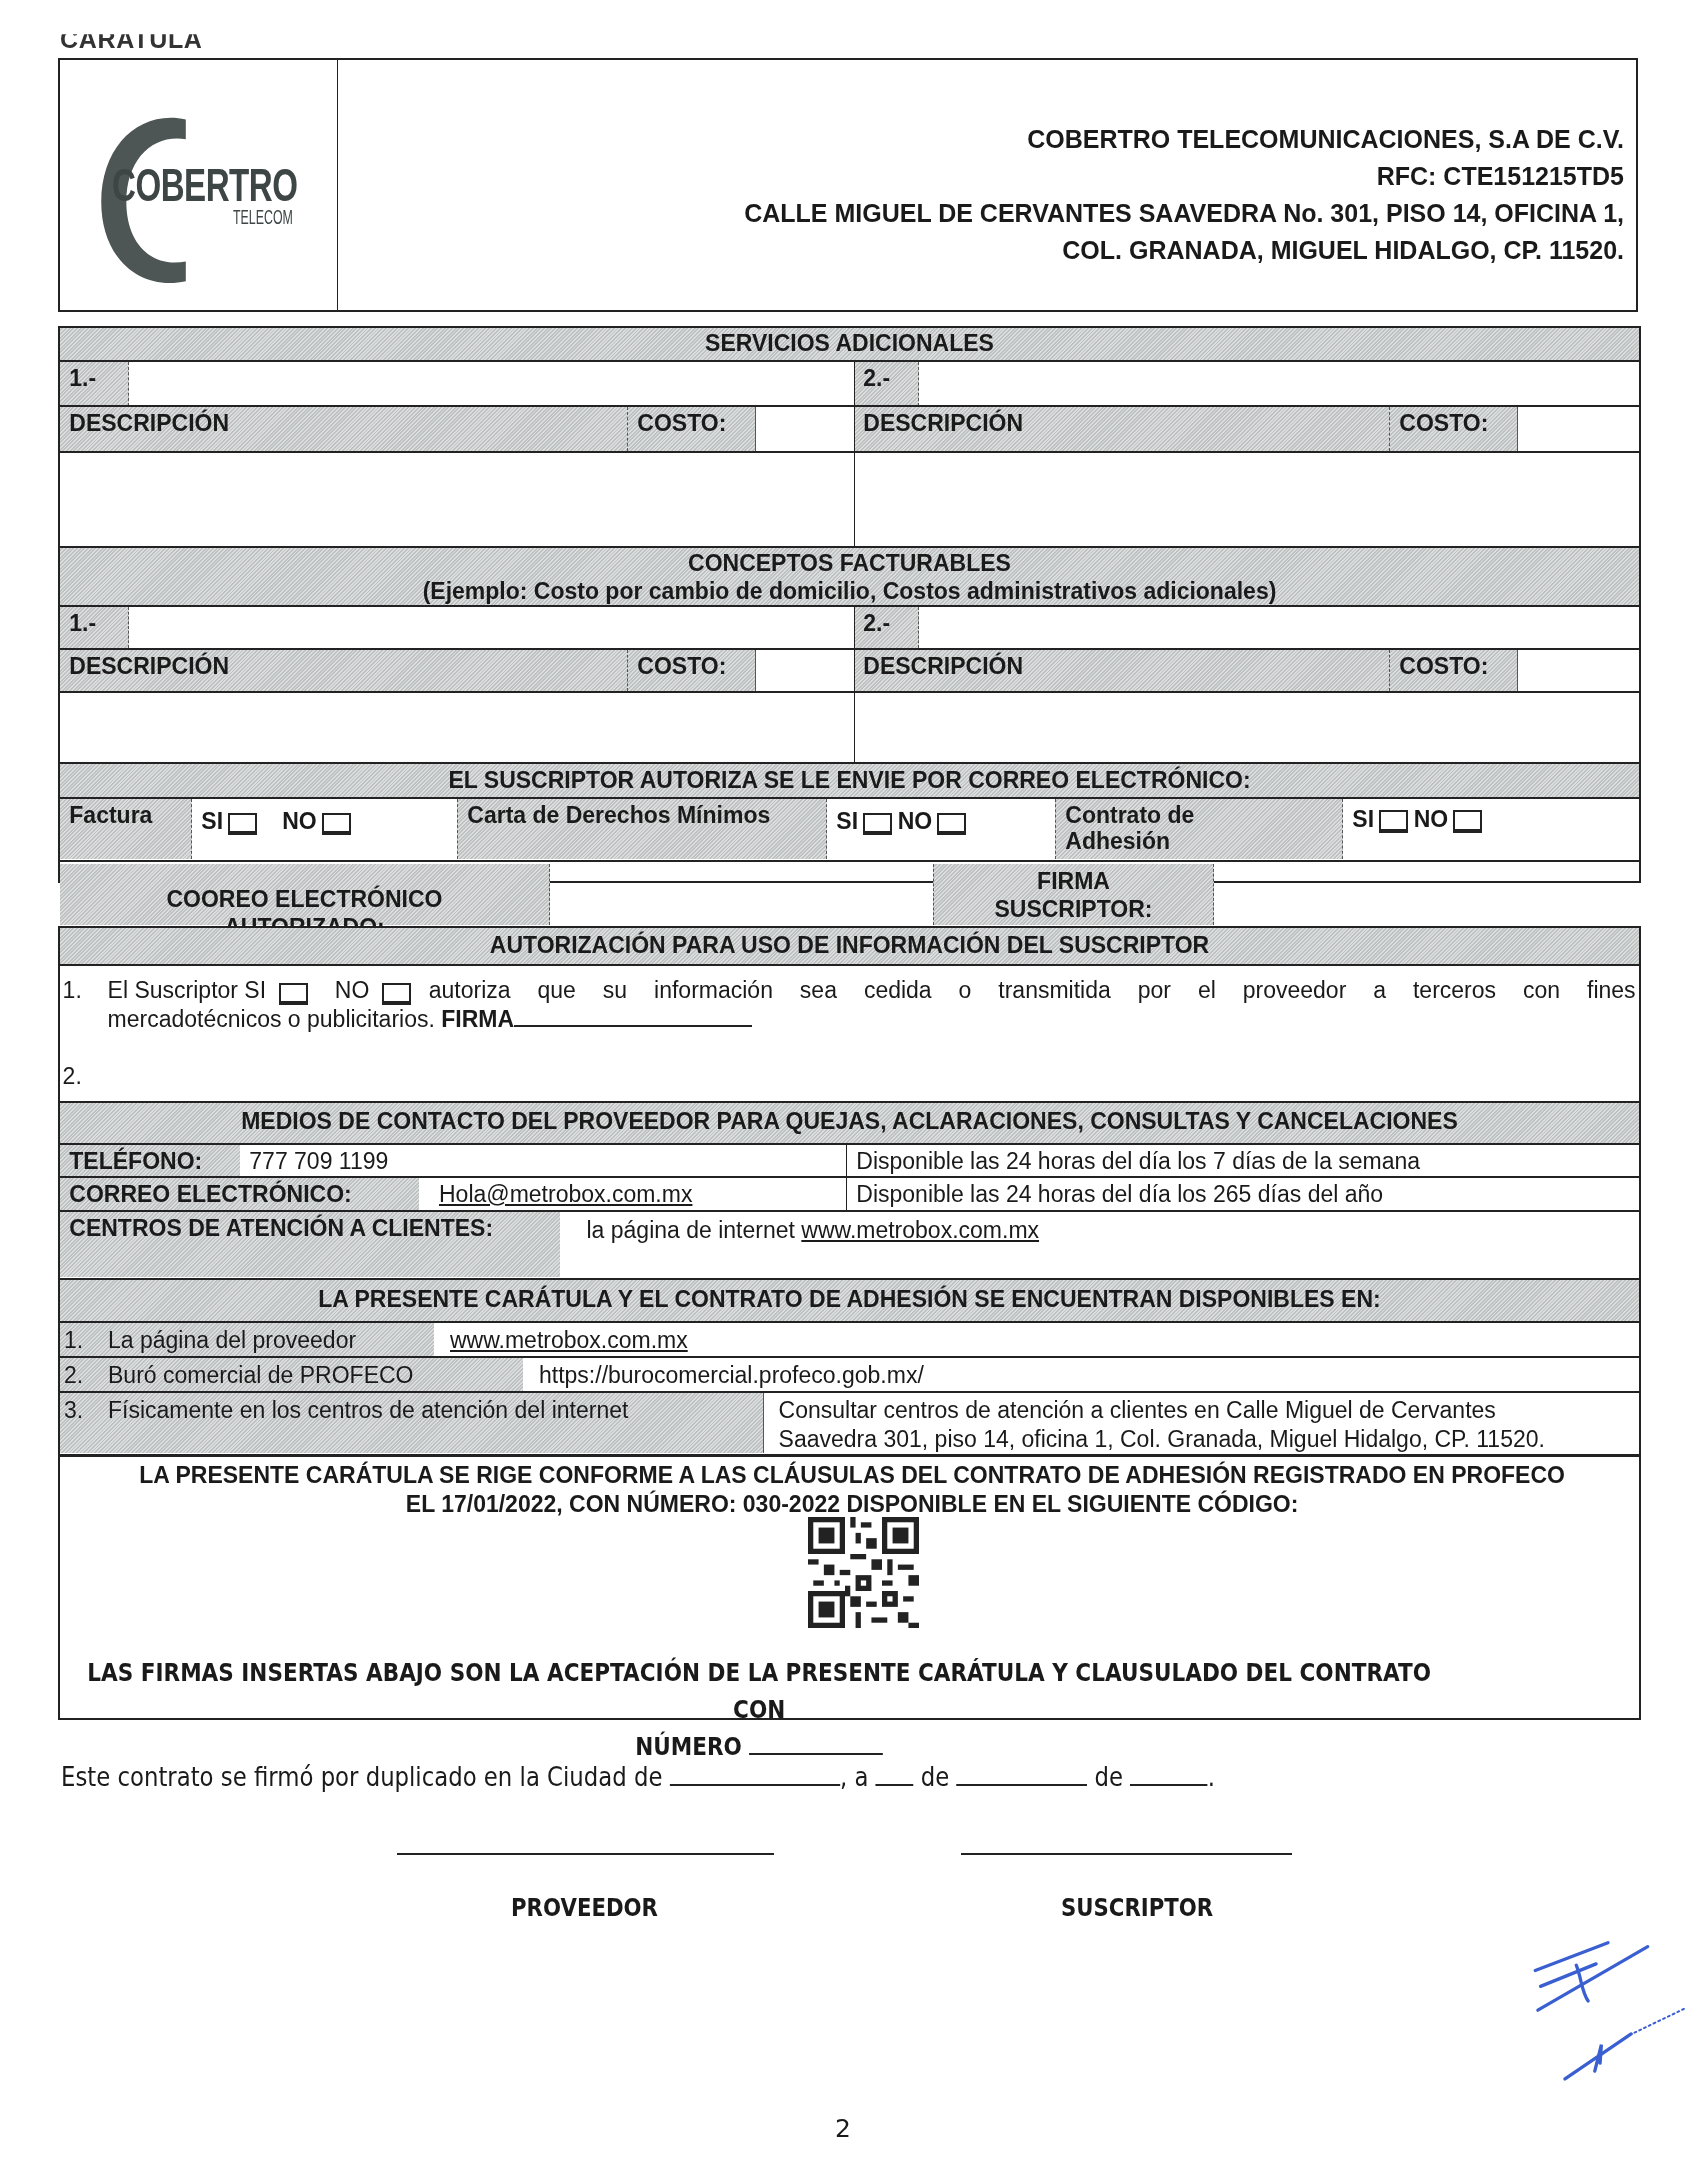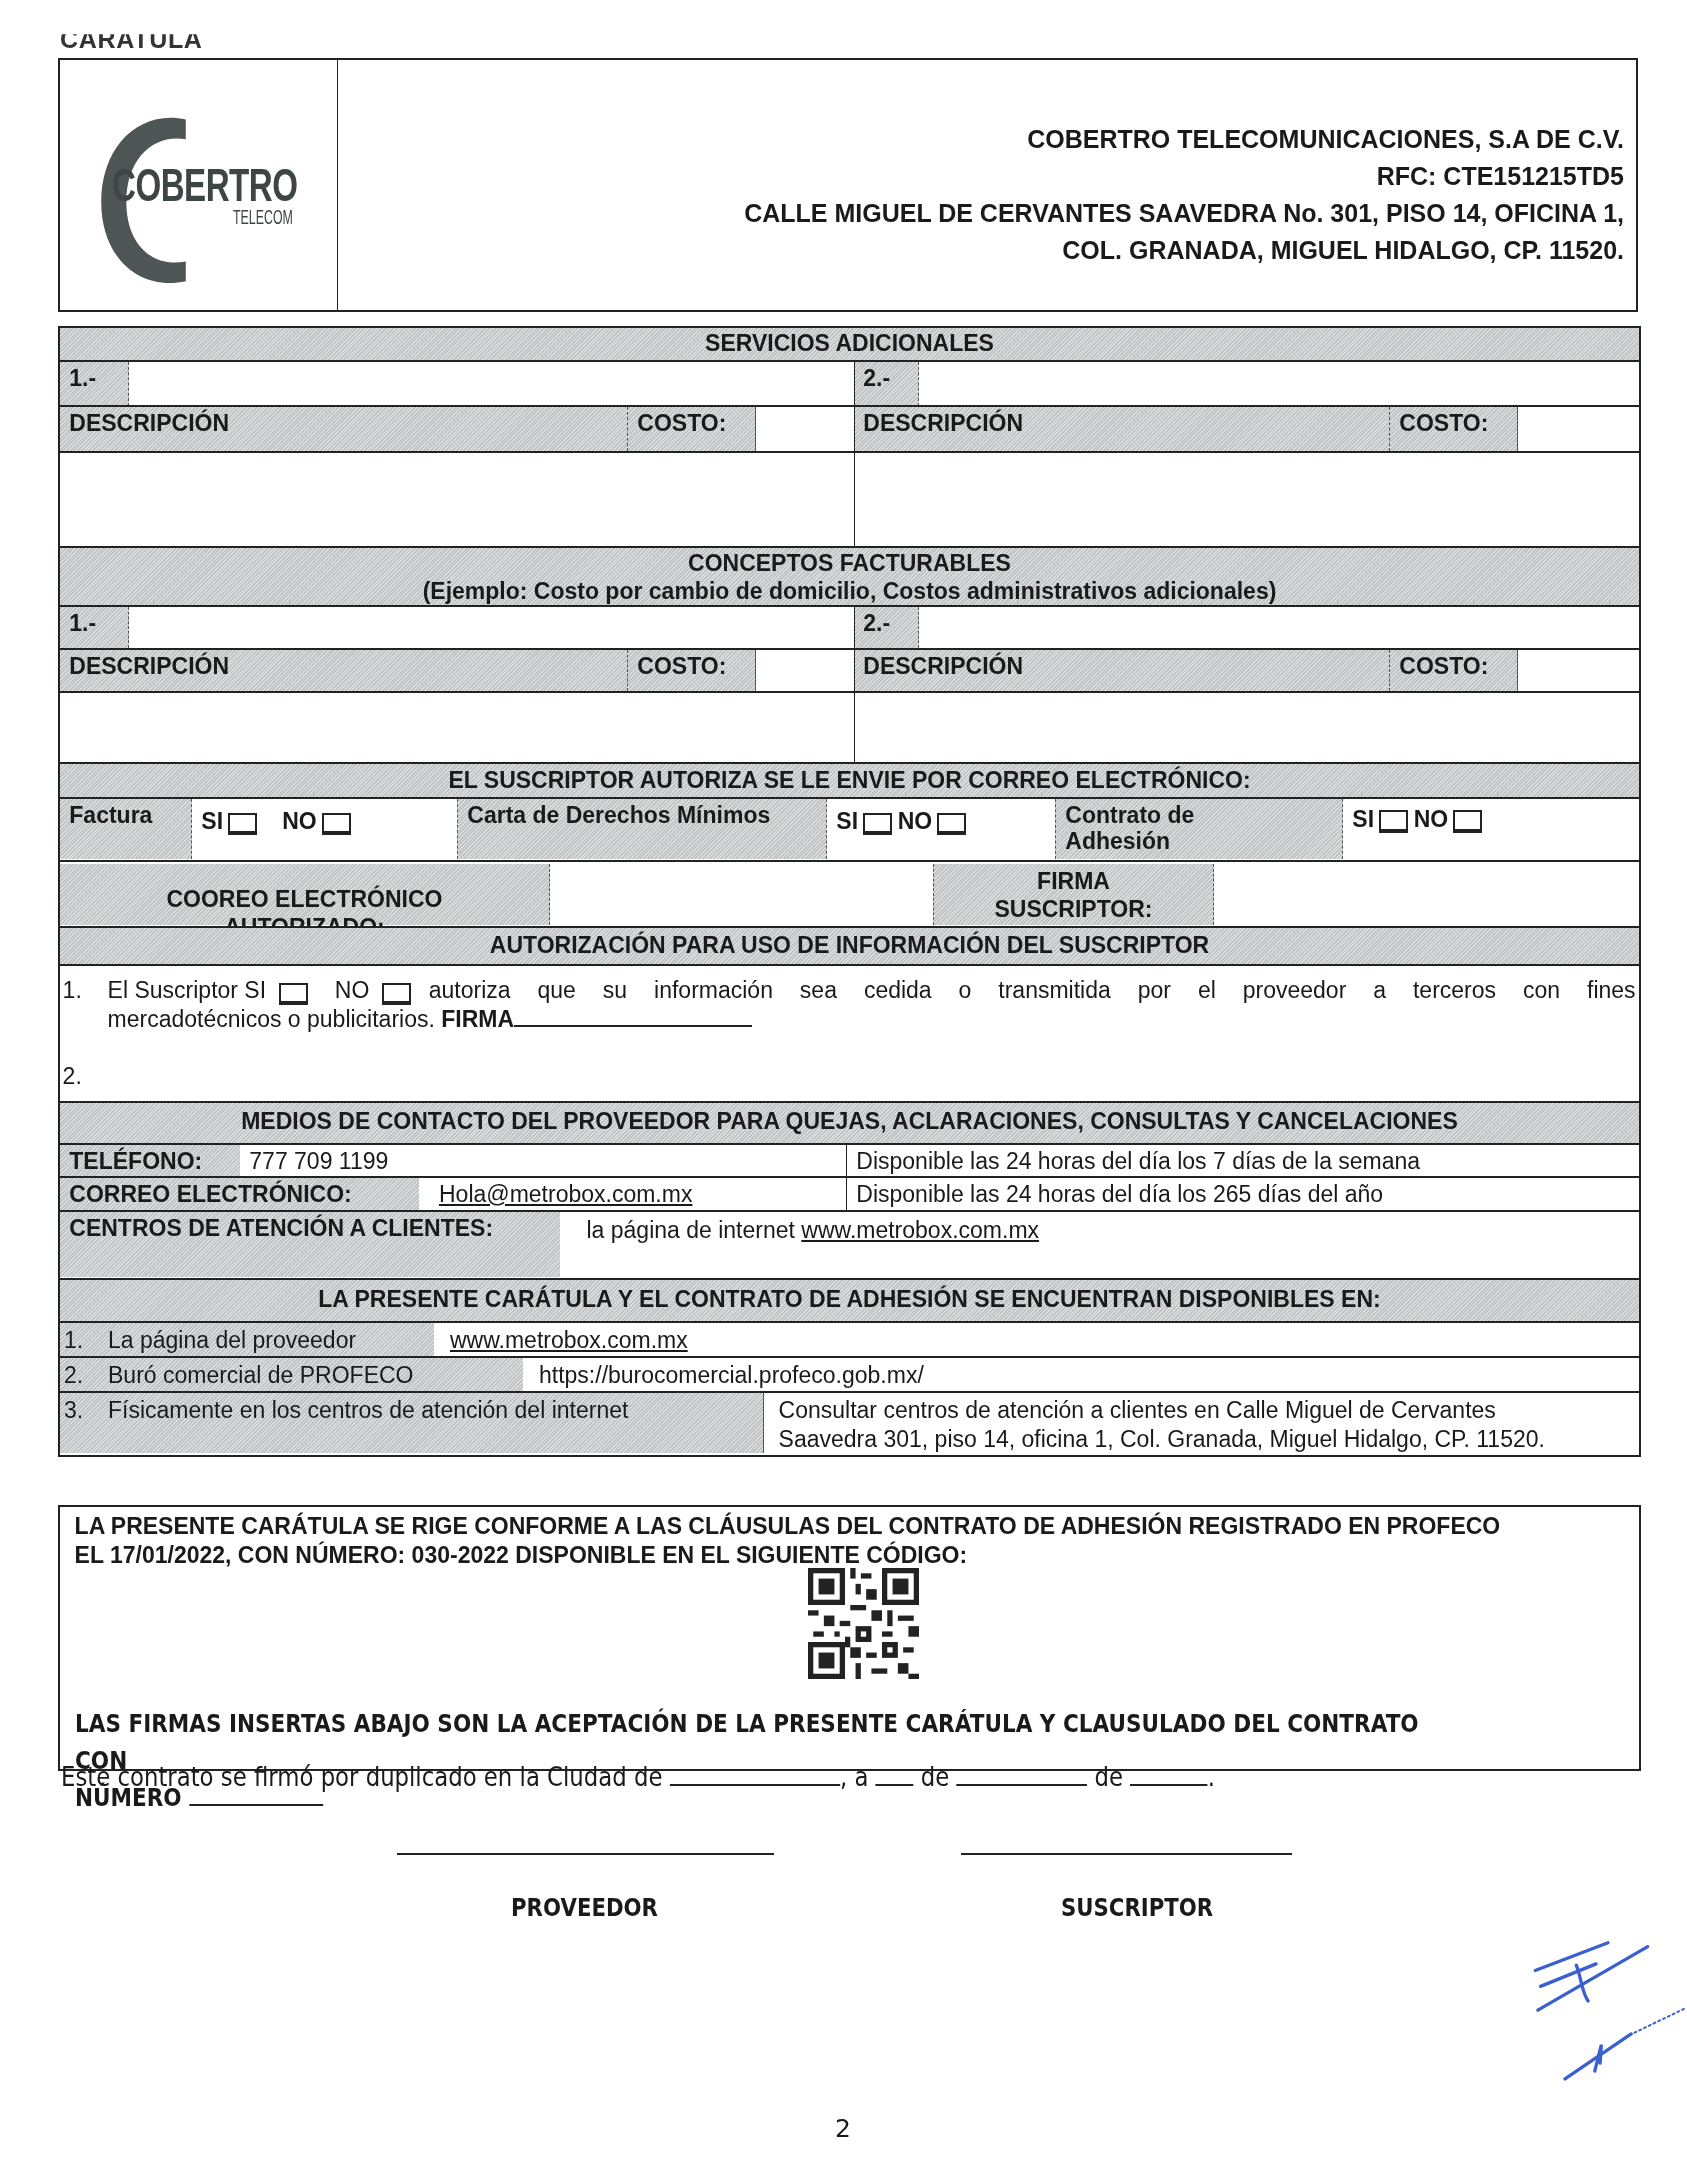--- a/index.html
+++ b/index.html
@@ -80,21 +80,21 @@
   <div class="cell" style="left:695px;top:104px;width:99px;height:41px;border-left:0.7px solid #555;"></div>
   <div class="cell stripe bold lbl" style="left:794px;top:104px;width:536px;height:41px;border-right:0.7px dashed #555;">DESCRIPCIÓN</div>
   <div class="cell stripe bold lbl" style="left:1330px;top:104px;width:127px;height:41px;">COSTO:</div>
   <div class="cell" style="left:1457px;top:104px;width:123px;height:41px;border-left:0.7px solid #555;"></div>
   <div class="hline" style="top:145px;"></div>
   <div class="cell" style="left:0;top:147px;width:794px;height:71px;"></div>
   <div class="cell" style="left:794px;top:147px;width:786px;height:71px;"></div>
   <div class="vline" style="left:794px;top:61px;height:159px;"></div>
 </div>
 
-<div class="abs tbl" style="top:762px;height:167px;border-bottom:2px solid #222;">
+<div class="abs tbl" style="top:762px;height:121px;border-bottom:2px solid #222;">
   <div class="sec-head stripe" style="top:0;height:37px;line-height:32px;">EL SUSCRIPTOR AUTORIZA SE LE ENVIE POR CORREO ELECTRÓNICO:</div>
 
   <div class="cell stripe bold lbl" style="left:0;top:37px;width:132px;height:60px;border-right:0.7px dashed #555;">Factura</div>
   <div class="cell lbl bold" style="left:132px;top:37px;width:265px;height:60px;padding-top:9.3px;">
     <span>SI</span><span class="chk"></span>
     <span style="margin-left:13.2px;">NO</span><span class="chk"></span>
   </div>
 
   <div class="cell stripe bold lbl" style="left:397px;top:37px;width:370px;height:60px;border-left:0.7px dashed #555;border-right:0.7px dashed #555;">Carta de Derechos Mínimos</div>
   <div class="cell lbl bold" style="left:767px;top:37px;width:228px;height:60px;padding-top:9.3px;">
@@ -167,21 +167,21 @@
   <div class="cell stripe lbl" style="left:0;top:80px;width:463px;height:33px;line-height:28px;padding-left:4px;"><span style="display:inline-block;width:44px;">2.</span><span>Buró comercial de PROFECO</span></div>
   <div class="cell lbl" style="left:463px;top:80px;width:1117px;height:33px;line-height:28px;padding-left:16px;">https://burocomercial.profeco.gob.mx/</div>
   <div class="hline" style="top:113px;"></div>
   <div class="cell stripe lbl" style="left:0;top:115px;width:703px;height:60px;line-height:28px;padding-left:4px;"><span style="display:inline-block;width:44px;">3.</span><span>Físicamente en los centros de atención del internet</span></div>
   <div class="cell lbl" style="left:703px;top:115px;width:877px;height:60px;line-height:29px;padding-left:14.6px;border-left:0.7px solid #555;">
     <div>Consultar centros de atención a clientes en Calle Miguel de Cervantes</div>
     <div>Saavedra 301, piso 14, oficina 1, Col. Granada, Miguel Hidalgo, CP. 11520.</div>
   </div>
 </div>
 
-<div class="abs tbl" style="top:1505px;height:266px;border-top:2.6px double #222;border-bottom:2.6px double #222;">
+<div class="abs tbl" style="top:1454px;height:266px;border-top:2.6px double #222;border-bottom:2.6px double #222;text-align:center;">
   <div class="cell bold" style="left:14.6px;top:5.3px;width:1555px;line-height:29px;font-size:23px;">
     <div>LA PRESENTE CARÁTULA SE RIGE CONFORME A LAS CLÁUSULAS DEL CONTRATO DE ADHESIÓN REGISTRADO EN PROFECO</div>
     <div>EL 17/01/2022, CON NÚMERO: 030-2022 DISPONIBLE EN EL SIGUIENTE CÓDIGO:</div>
   </div>
   <svg class="abs" style="left:748px;top:61px;" width="111" height="111" viewBox="0 0 21 21">
     <rect width="21" height="21" fill="#fff"></rect>
     <g fill="#222">
       <rect x="0" y="0" width="7" height="7"></rect>
         <rect x="1" y="1" width="5" height="5" fill="#fff"></rect>
         <rect x="2" y="2" width="3" height="3"></rect>

